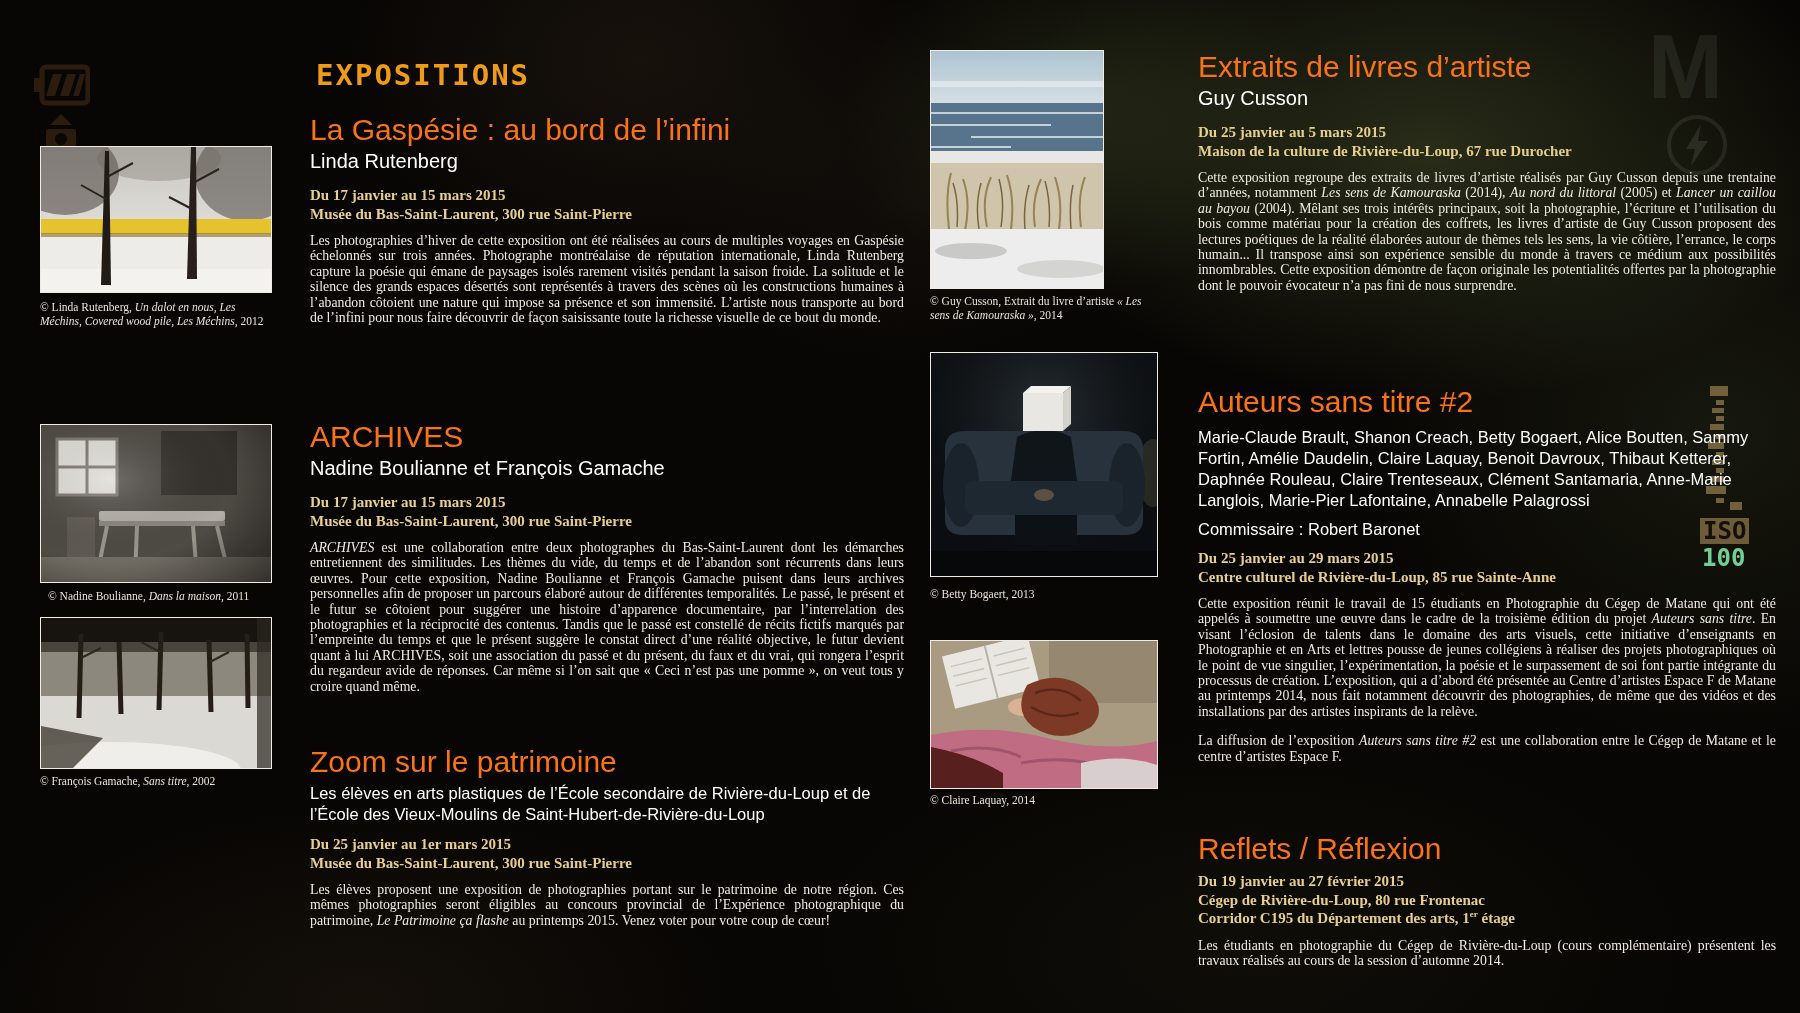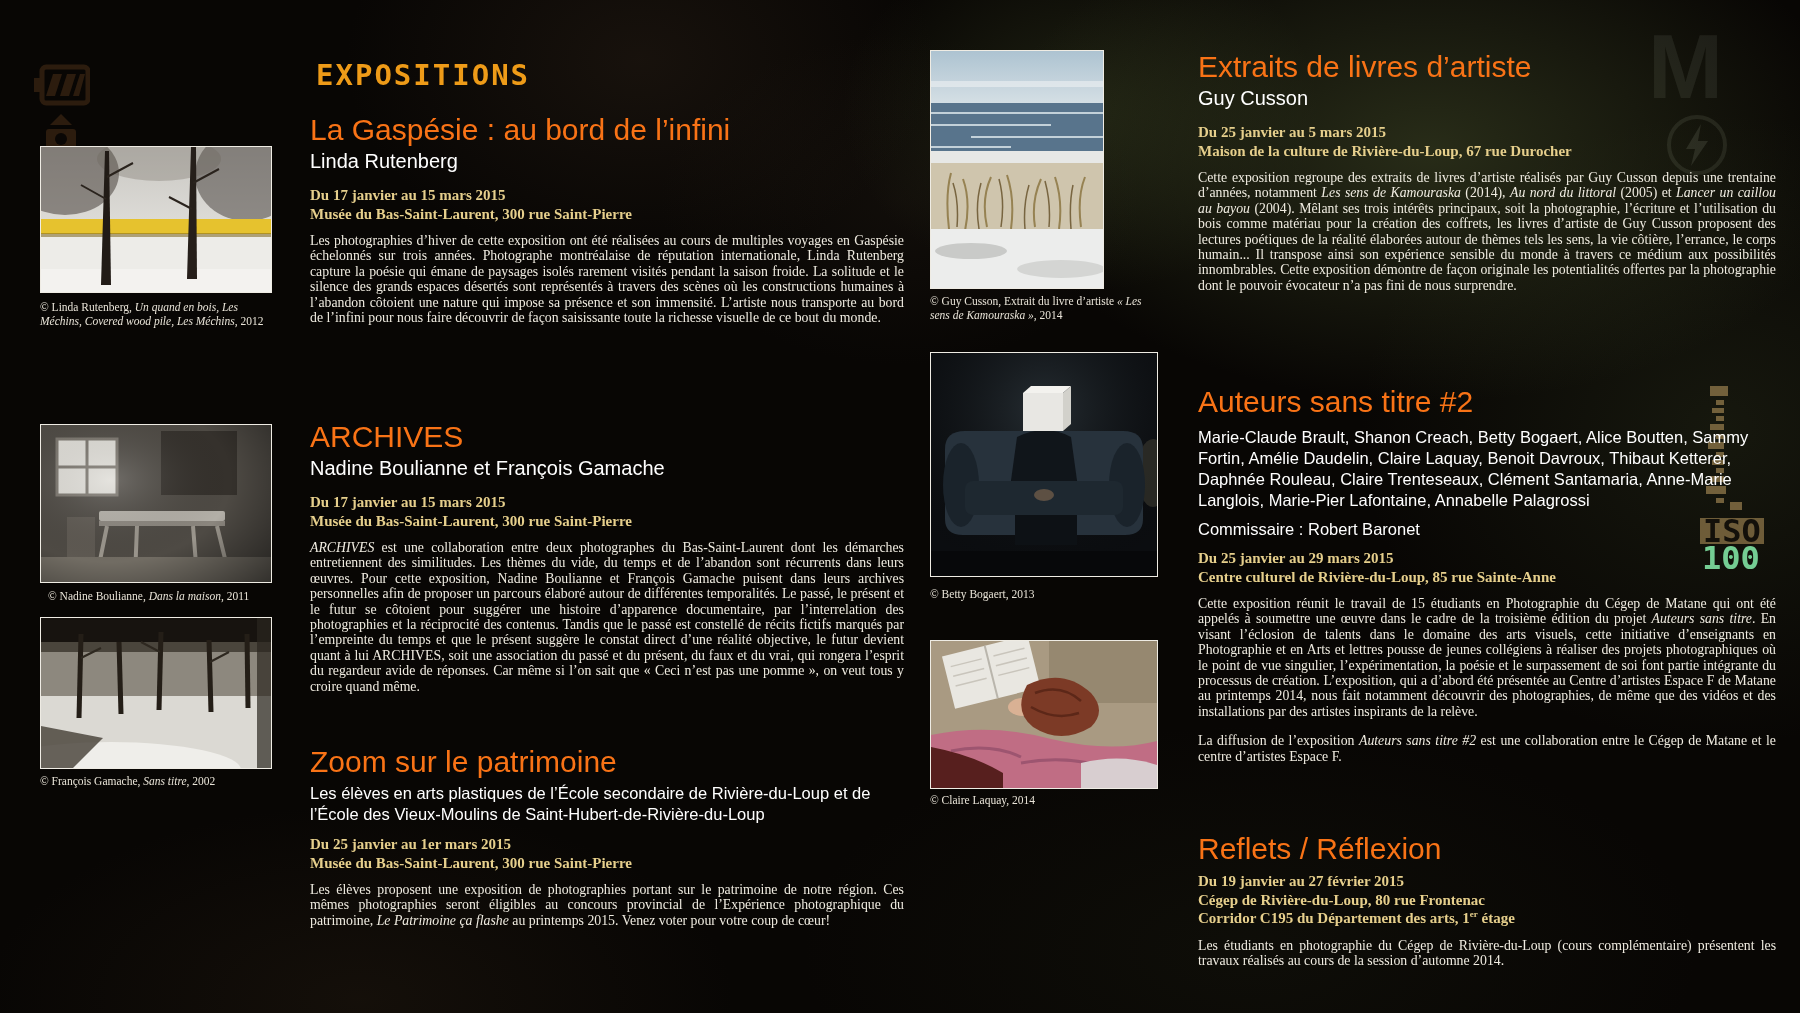--- a/index.html
+++ b/index.html
@@ -68,21 +68,21 @@
   }
   .caption i{font-style:italic;}
   
   .wm{position:absolute;}
   .wm-m{
     font-family:"Liberation Sans",sans-serif;font-weight:bold;
     font-size:90px;line-height:90px;color:rgba(205,215,190,0.09);
   }
   .iso{
     display:flex;flex-direction:column;align-items:flex-start;gap:1px;
-    font-family:"DejaVu Sans Mono",monospace;font-weight:bold;font-size:32px;line-height:26px;
+    font-family:"DejaVu Sans Mono",monospace;font-weight:bold;font-size:24px;line-height:26px;
     opacity:0.85;
   }
   .iso-top{background:rgba(139,115,71,0.9);color:#14100a;padding:0 3px;}
   .iso-num{color:#86efac;padding-left:2px;}
 </style>
 </head>
 <body>
 
 <div id="canvas">
   <div class="bg-glow"></div>
@@ -143,21 +143,21 @@
       <ellipse cx="118" cy="12" rx="62" ry="22" fill="#6a625b" opacity="0.3"></ellipse>
       <rect y="72" width="230" height="15" fill="#e6c22e"></rect>
       <rect y="86" width="230" height="4" fill="#7c6212" opacity="0.5"></rect>
       <rect y="90" width="230" height="55" fill="#edece8"></rect>
       <rect y="122" width="230" height="23" fill="#f3f2ef"></rect>
       <path d="M64 4 L60 138 L70 138 L68 4 Z" fill="#211b16"></path>
       <path d="M150 0 L146 132 L156 132 L155 0 Z" fill="#261f1a"></path>
       <path d="M66 30 L92 16 M65 52 L40 38 M152 36 L178 22 M151 62 L128 50" stroke="#2a231d" stroke-width="2" fill="none"></path>
     </svg>
   </figure>
-  <figcaption class="caption" style="left:40px;top:300px;width:230px"><span>© Linda Rutenberg, </span><i>Un quand en bois, Les Méchins, Covered wood pile, Les Méchins</i><span>, 2012</span></figcaption>
+  <figcaption class="caption" style="left:40px;top:300px;width:230px"><span>© Linda Rutenberg, </span><i>Un dalot en nous, Les Méchins, Covered wood pile, Les Méchins</i><span>, 2012</span></figcaption>
 
   <figure class="photo" style="left:40px;top:424px;width:230px;height:157px">
     <svg width="230" height="157" viewBox="0 0 230 157">
       <defs>
           <radialGradient id="p2v" cx="0.3" cy="0.35" r="0.95">
         <stop offset="0" stop-color="rgba(255,255,255,0.20)"></stop>
         <stop offset="0.55" stop-color="rgba(0,0,0,0)"></stop>
         <stop offset="1" stop-color="rgba(0,0,0,0.55)"></stop>
           </radialGradient>
         </defs>

